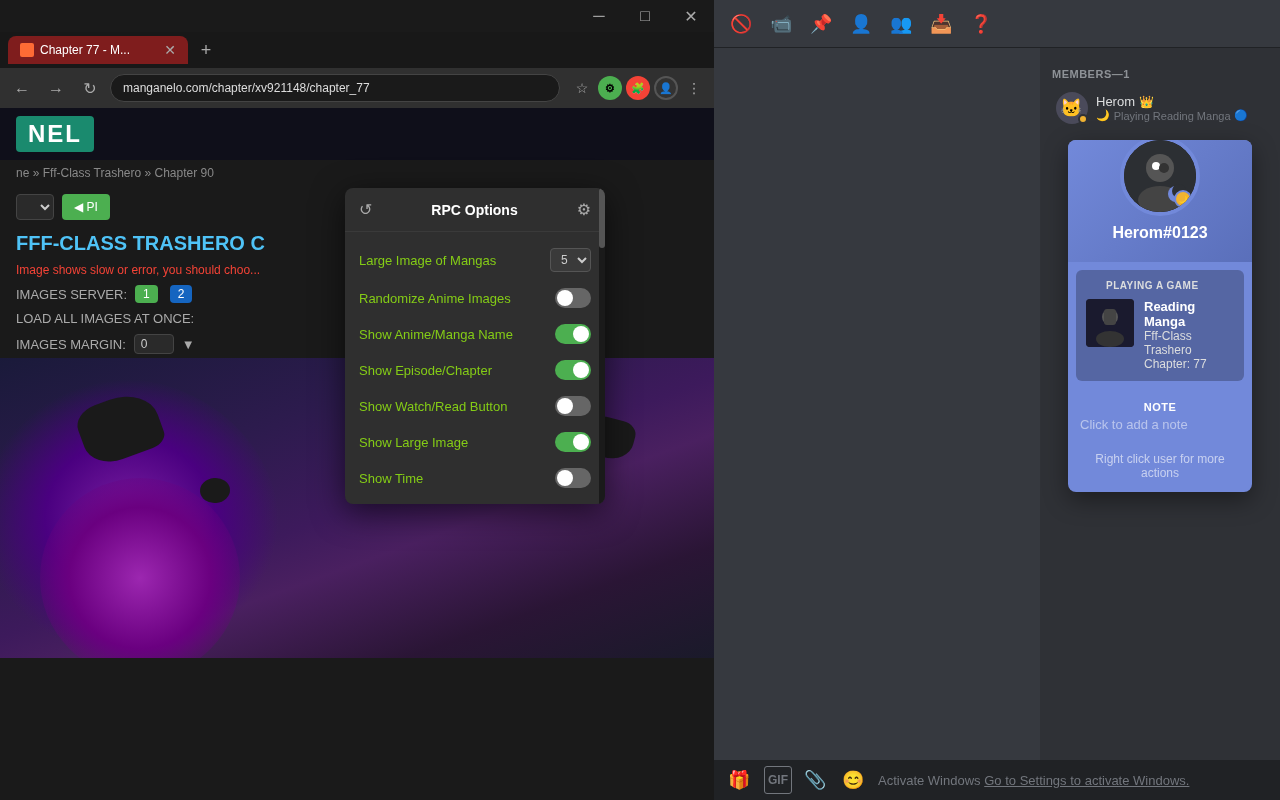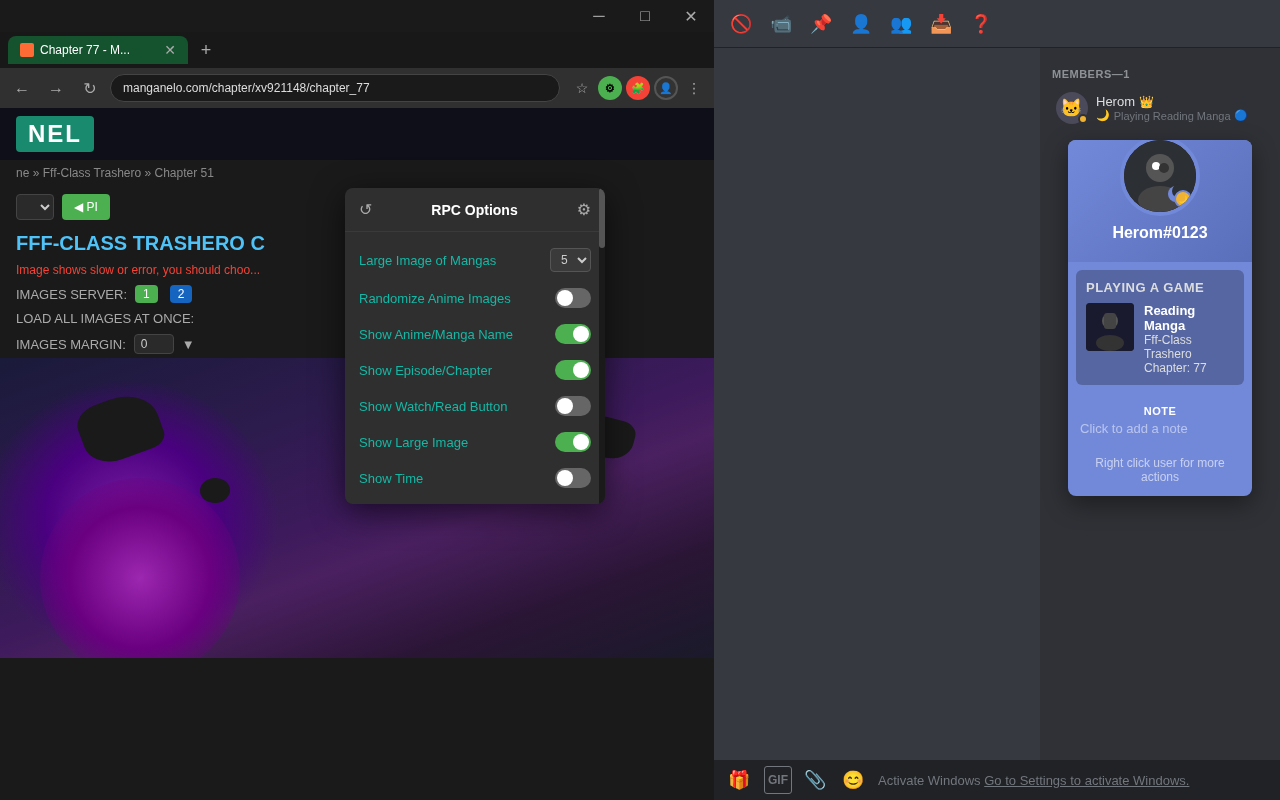--- a/index.html
+++ b/index.html
@@ -1,19 +1,19 @@
 <!DOCTYPE html>
 <html><head>
   <meta charset="utf-8">
   <style>
     * { margin: 0; padding: 0; box-sizing: border-box; }
     body { width: 1280px; height: 800px; overflow: hidden; font-family: 'Segoe UI', Arial, sans-serif; display: flex; flex-direction: column; background: #202225; }
     .tab-bar { display: flex; align-items: center; height: 36px; background: #181818; padding: 0 8px; gap: 4px; }
     .tab { display: flex; align-items: center; gap: 6px; background: #2d2d2d; border-radius: 8px 8px 0 0; padding: 0 12px; height: 28px; font-size: 12px; color: #ccc; min-width: 180px; max-width: 220px; }
-    .tab.active { background: #14532d; color: #fff; justify-content: space-between; }
+    .tab.active { background: #7f1d1d; color: #fff; justify-content: space-between; }
     .tab-favicon { width: 14px; height: 14px; background: #ff6b35; border-radius: 2px; flex-shrink: 0; }
     .tab-label { flex: 1; overflow: hidden; text-overflow: ellipsis; white-space: nowrap; font-size: 12px; }
     .tab-close { cursor: pointer; color: #aaa; font-size: 14px; flex-shrink: 0; }
     .new-tab-btn { width: 28px; height: 28px; display: flex; align-items: center; justify-content: center; color: #aaa; font-size: 18px; cursor: pointer; border-radius: 50%; }
 
     .address-bar-row { display: flex; align-items: center; height: 40px; background: #303030; padding: 0 8px; gap: 6px; }
     .nav-btn { width: 28px; height: 28px; display: flex; align-items: center; justify-content: center; color: #aaa; font-size: 16px; cursor: pointer; border-radius: 4px; }
     .address-bar { flex: 1; background: #1a1a1a; border: 1px solid #444; border-radius: 20px; height: 28px; padding: 0 12px; color: #ddd; font-size: 12px; display: flex; align-items: center; }
     .address-bar-text { flex: 1; font-size: 12px; color: #ddd; }
     .toolbar-icons { display: flex; gap: 4px; align-items: center; margin-left: 4px; }
@@ -49,21 +49,21 @@
     .manga-splatter3 { position: absolute; top: 120px; left: 200px; width: 30px; height: 25px; background: #1a1a1a; transform: rotate(-5deg); border-radius: 50%; }
 
     
     .rpc-popup { position: absolute; top: 80px; left: 345px; width: 260px; background: #2f2f2f; border-radius: 8px; box-shadow: 0 8px 32px rgba(0,0,0,0.6); z-index: 100; overflow: hidden; }
     .rpc-header { display: flex; align-items: center; justify-content: space-between; padding: 12px 14px; border-bottom: 1px solid #3a3a3a; }
     .rpc-back { color: #aaa; font-size: 16px; cursor: pointer; }
     .rpc-title { font-size: 14px; font-weight: 600; color: #fff; }
     .rpc-settings { color: #aaa; font-size: 16px; cursor: pointer; }
     .rpc-body { padding: 8px 0; }
     .rpc-row { display: flex; align-items: center; justify-content: space-between; padding: 8px 14px; }
-    .rpc-label { font-size: 13px; color: #14b8a6; }
+    .rpc-label { font-size: 13px; color: #84cc16; }
     .rpc-select { background: #3a3a3a; color: #ccc; border: 1px solid #555; border-radius: 4px; padding: 3px 6px; font-size: 12px; cursor: pointer; }
     .toggle { width: 36px; height: 20px; border-radius: 10px; position: relative; cursor: pointer; flex-shrink: 0; }
     .toggle.on { background: #4caf50; }
     .toggle.off { background: #666; }
     .toggle-knob { position: absolute; top: 2px; width: 16px; height: 16px; background: #fff; border-radius: 50%; transition: left 0.2s; }
     .toggle.on .toggle-knob { left: 18px; }
     .toggle.off .toggle-knob { left: 2px; }
     .scrollbar-track { position: absolute; right: 0; top: 0; bottom: 0; width: 6px; background: #1a1a1a; }
     .scrollbar-thumb { position: absolute; top: 0; right: 0; width: 6px; height: 60px; background: #555; border-radius: 3px; }
     .discord-top-bar { display: flex; align-items: center; height: 48px; background: #36393f; padding: 0 12px; gap: 8px; border-bottom: 1px solid #202225; flex-shrink: 0; }
@@ -86,21 +86,21 @@
     .member-name { font-size: 13px; color: #dcddde; display: flex; align-items: center; gap: 4px; }
     .member-activity { font-size: 11px; color: #72767d; display: flex; align-items: center; gap: 4px; }
     .crown-icon { font-size: 12px; }
 
     
     .user-profile-popup { background: #7289da; border-radius: 8px; margin: 16px; overflow: hidden; box-shadow: 0 8px 24px rgba(0,0,0,0.4); }
     .profile-avatar { width: 80px; height: 80px; border-radius: 50%; background: #2c2f33; border: 4px solid #7289da; display: flex; align-items: center; justify-content: center; overflow: hidden; position: relative; margin-top: -20px; }
     .profile-avatar-img { width: 100%; height: 100%; background: radial-gradient(circle at 40% 40%, #3a3a3a, #1a1a1a); border-radius: 50%; }
     .profile-status-badge { position: absolute; bottom: 4px; right: 4px; width: 18px; height: 18px; background: #f0b232; border-radius: 50%; border: 2px solid #7289da; display: flex; align-items: center; justify-content: center; font-size: 8px; }
     .profile-name { text-align: center; font-size: 16px; font-weight: 700; color: #fff; padding: 8px 0 4px 0; }
-    .playing-label { font-size: 13px; font-weight: 700; color: #dcddde; text-transform: uppercase; letter-spacing: 0.5px; margin-bottom: 8px; }
+    .playing-label { font-size: 10px; font-weight: 700; color: #dcddde; text-transform: uppercase; letter-spacing: 0.5px; margin-bottom: 8px; margin-left: 20px; }
     .game-activity { display: flex; gap: 10px; align-items: flex-start; }
     .game-thumb { width: 48px; height: 48px; background: #2c2f33; border-radius: 4px; overflow: hidden; flex-shrink: 0; }
     .game-thumb-img { width: 100%; height: 100%; background: linear-gradient(135deg, #3a3a4a, #1a1a2a); display: flex; align-items: center; justify-content: center; font-size: 20px; }
     .game-info { flex: 1; }
     .game-title { font-size: 13px; font-weight: 700; color: #fff; }
     .game-subtitle { font-size: 12px; color: #dcddde; }
     .game-detail { font-size: 12px; color: #dcddde; }
 
     .note-section { padding: 12px; }
     .note-label { font-size: 11px; font-weight: 700; color: #fff; text-transform: uppercase; letter-spacing: 0.5px; margin-bottom: 4px; text-align: center; }
@@ -159,21 +159,21 @@
     </div>
 
     <div class="browser-content" style="flex:1; position:relative;">
       <div class="manga-site">
         <div class="site-header">
           <div class="site-logo">
             <span class="logo-text">NEL</span>
           </div>
         </div>
         <div class="breadcrumb">
-          <span>ne » Fff-Class Trashero » Chapter 51</span>
+          <span>ne » Fff-Class Trashero » Chapter 90</span>
         </div>
         <div class="chapter-nav">
           <select class="chapter-select"></select>
           <div class="prev-btn">◀ PI</div>
         </div>
         <div class="chapter-title">FFF-CLASS TRASHERO C</div>
         <div class="chapter-notice">Image shows slow or error, you should choo...</div>
         <div class="server-row">
           <span>IMAGES SERVER:</span>
           <button class="server-btn">1</button>

